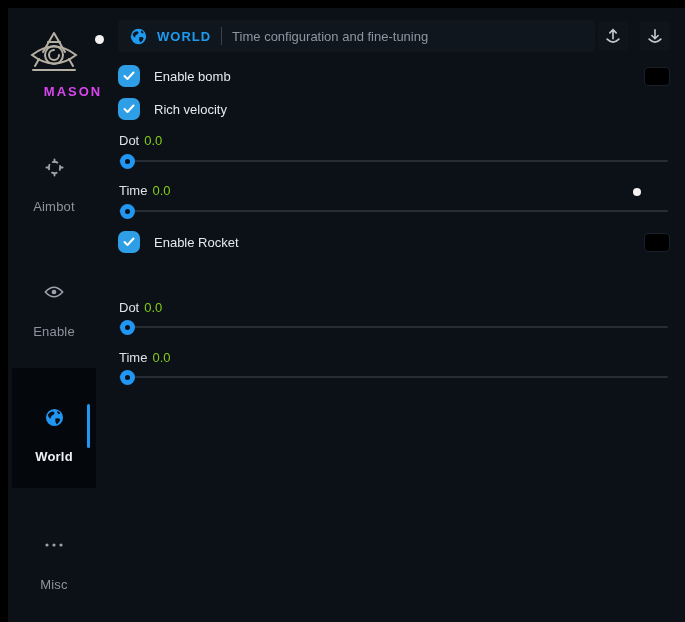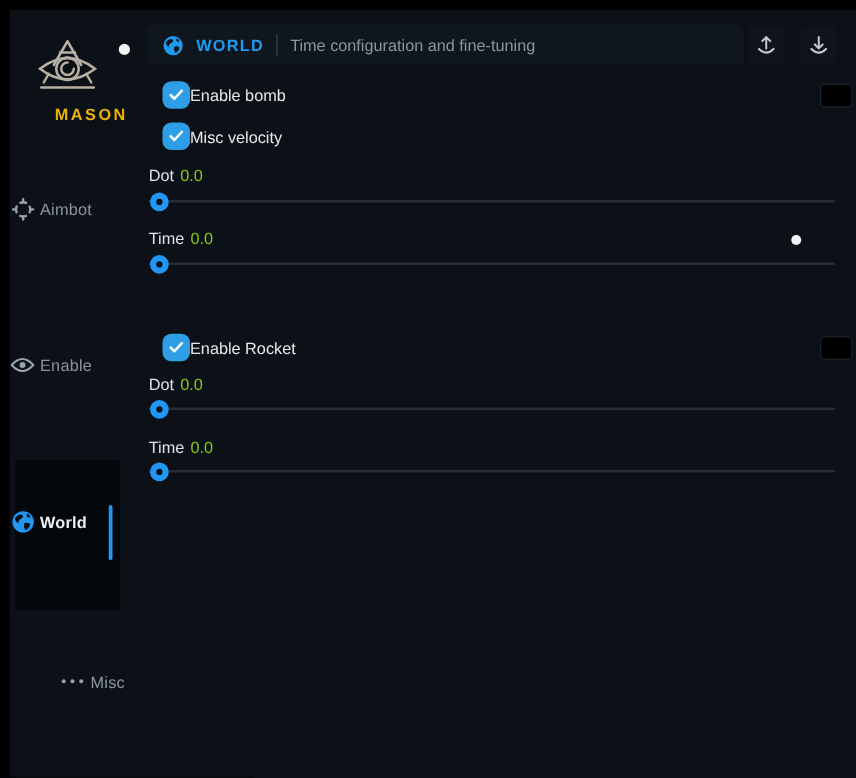--- a/index.html
+++ b/index.html
@@ -1,38 +1,38 @@
 <!DOCTYPE html>
 <html><head>
 <meta charset="utf-8">
 <style>
   html,body{margin:0;padding:0;background:#000;width:685px;height:622px;overflow:hidden;
     font-family:"Liberation Sans",sans-serif;-webkit-font-smoothing:antialiased;}
   #panel{position:absolute;left:8px;top:8px;width:677px;height:614px;background:#0c1117;}
   
   #sidebar{position:absolute;left:0;top:0;width:96px;height:614px;}
-  .side-item{position:absolute;left:0;width:92px;display:flex;align-items:center;gap:4px;cursor:pointer;}
+  .side-item{position:absolute;left:0;width:92px;display:flex;flex-direction:column;align-items:center;gap:22px;cursor:pointer;}
   .side-label{font-size:13px;color:#8b949e;letter-spacing:.2px;}
   .side-icon{width:20px;height:20px;display:flex;align-items:center;justify-content:center;}
   #logo{position:absolute;left:0;top:22px;width:92px;display:flex;flex-direction:column;align-items:center;gap:6px;}
-  #brand-name{font-size:13px;font-weight:bold;color:#eab308;letter-spacing:2px;padding-left:38px;}
+  #brand-name{font-size:13px;font-weight:bold;color:#d946ef;letter-spacing:2px;padding-left:38px;}
   #active-box{position:absolute;left:4px;top:360px;width:84px;height:120px;background:#04070b;border-radius:2px;}
   #active-indicator{position:absolute;left:79px;top:396px;width:3px;height:44px;background:#2196f3;border-radius:2px;}
   #item-world .side-label{color:#eef1f4;font-weight:bold;}
   
   #header{position:absolute;left:110px;top:12px;width:477px;height:32px;background:#10161e;border-radius:4px;
     display:flex;align-items:center;padding:0 12px;box-sizing:border-box;gap:10px;}
   #header-title{font-size:13px;font-weight:bold;color:#1d9bf0;letter-spacing:1px;}
   #header-divider{width:1px;height:18px;background:#39414b;}
   #header-subtitle{font-size:13px;color:#8b96a1;}
   .icon-btn{position:absolute;top:13px;width:30px;height:30px;background:#0f141b;border-radius:4px;
     display:flex;align-items:center;justify-content:center;cursor:pointer;}
   #upload-btn{left:590px;} #download-btn{left:632px;}
   
-  .check-row{position:absolute;left:122px;width:552px;height:22px;display:flex;align-items:center;}
+  .check-row{position:absolute;left:110px;width:552px;height:22px;display:flex;align-items:center;gap:14px;}
   .checkbox{width:22px;height:22px;border-radius:7px;background:#2e9fe6;display:flex;align-items:center;justify-content:center;cursor:pointer;flex:none;}
   .check-label{font-size:13px;color:#e6e9ec;}
   .swatch{margin-left:auto;width:24px;height:17px;border-radius:4px;background:#000;border:1px solid #1b212a;cursor:pointer;}
   .slider-label{position:absolute;left:111px;font-size:13px;color:#dfe3e8;}
   .slider-label .val{color:#84cc16;margin-left:5px;}
   .slider{position:absolute;left:111px;width:549px;height:16px;cursor:pointer;}
   .slider .track{position:absolute;left:0;right:0;top:7px;height:2px;background:#272d35;border-radius:1px;}
   .slider .thumb{position:absolute;left:1px;top:1px;width:15px;height:15px;border-radius:50%;background:#2196f3;
     display:flex;align-items:center;justify-content:center;}
   .slider .thumb::after{content:"";width:5px;height:5px;border-radius:50%;background:#0c1117;}
@@ -148,40 +148,40 @@
     <span class="check-label">Enable bomb</span>
     <span class="swatch"></span>
   </div>
 
   <div class="check-row" style="top:90px;">
     <span class="checkbox">
       <svg width="12" height="10" viewBox="0 0 12 10" fill="none" stroke="#fff" stroke-width="2" stroke-linecap="round" stroke-linejoin="round">
           <path d="M1.5 5 L4.5 8 L10.5 1.5"></path>
         </svg>
     </span>
-    <span class="check-label">Misc velocity</span>
+    <span class="check-label">Rich velocity</span>
   </div>
 
   <div class="slider-label" style="top:125px;">
     <span>Dot</span><span class="val">0.0</span>
   </div>
   <div class="slider" style="top:145px;">
     <span class="track"></span>
     <span class="thumb"></span>
   </div>
 
   <div class="slider-label" style="top:175px;">
     <span>Time</span><span class="val">0.0</span>
   </div>
   <div class="slider" style="top:195px;">
     <span class="track"></span>
     <span class="thumb"></span>
   </div>
 
-  <div class="check-row" style="top:223px;margin-top:36px;">
+  <div class="check-row" style="top:223px;">
     <span class="checkbox">
       <svg width="12" height="10" viewBox="0 0 12 10" fill="none" stroke="#fff" stroke-width="2" stroke-linecap="round" stroke-linejoin="round">
           <path d="M1.5 5 L4.5 8 L10.5 1.5"></path>
         </svg>
     </span>
     <span class="check-label">Enable Rocket</span>
     <span class="swatch"></span>
   </div>
 
 

